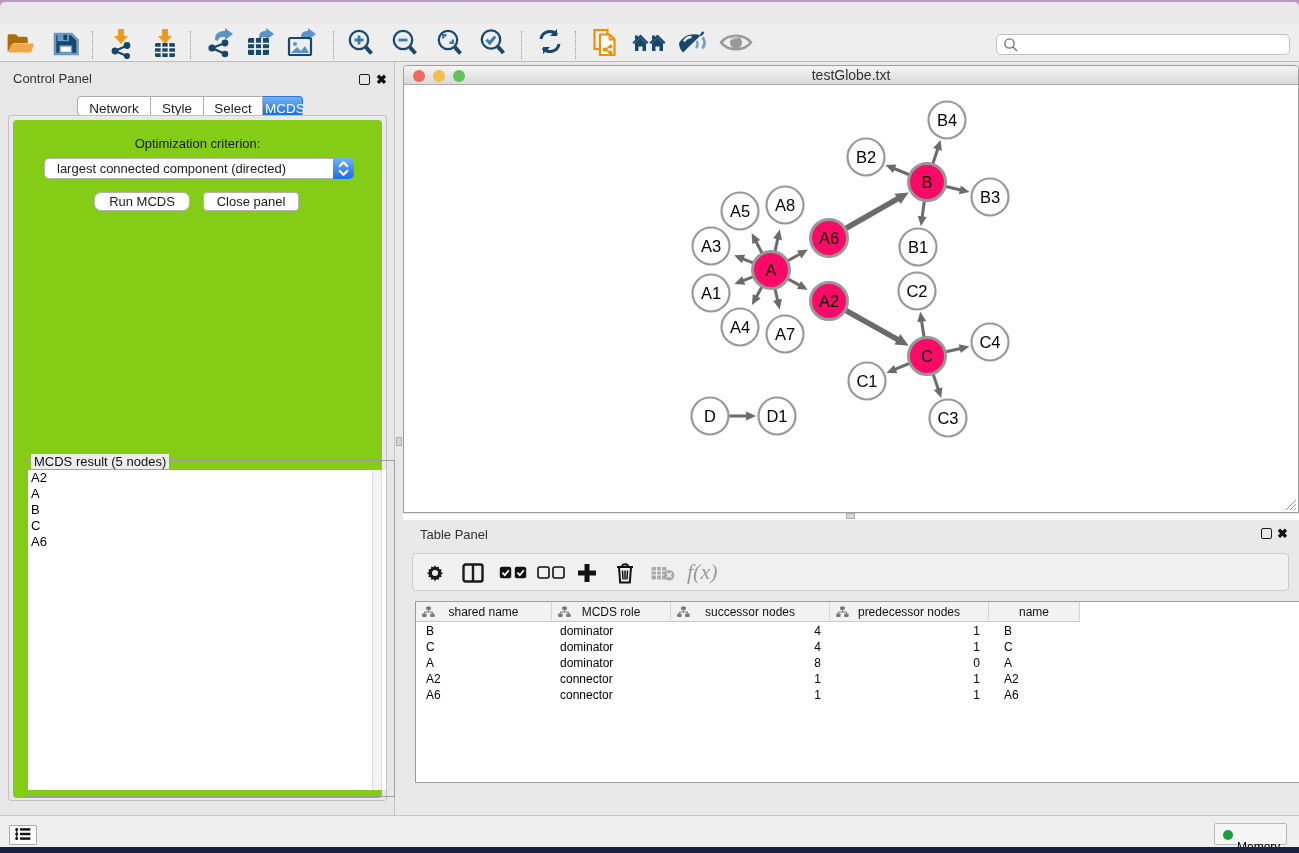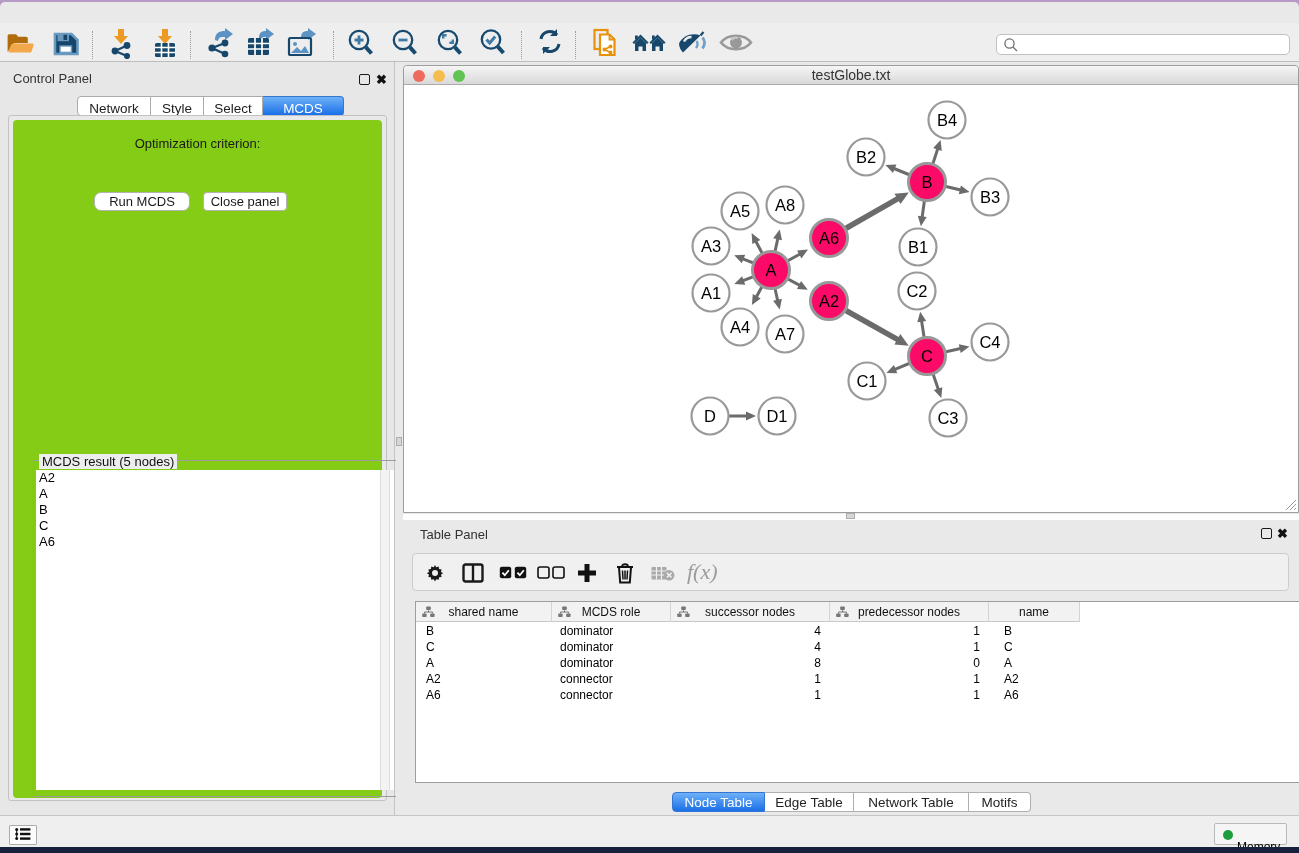--- a/index.html
+++ b/index.html
@@ -24,21 +24,21 @@
 .tab { height:20px; line-height:19.5px; font-size:13.5px; color:#222; background:#fff; border:1px solid #ababab; border-left:none; padding:2px; text-align:center; }
 .tab.first { border-left:1px solid #ababab; border-radius:4px 0 0 4px; }
 .tab.last { border-radius:0 4px 4px 0; }
 .tab.sel { background:linear-gradient(#6eb1f7,#1a6fe8); color:#fff; border-color:#3276d2; }
 #tabcontent { position:absolute; left:8px; top:53px; width:379px; height:686px; background:#e9e9e9; border:1px solid #c2c2c2; border-radius:3px; }
 #mcdsbox { position:absolute; left:4px; top:4px; width:369px; height:678px; background:#84cc16; border-radius:4px; }
 #optlabel { position:absolute; left:0; top:16px; width:100%; text-align:center; font-size:13px; color:#1a1a1a; }
 #combo { position:absolute; left:31px; top:38px; width:310px; height:21px; background:#fff; border:1px solid #b2b2b2; border-radius:5px; font-size:13px; color:#1a1a1a; line-height:19px; padding-left:12px; }
 #combobtn { position:absolute; right:-1px; top:-1px; width:21px; height:21px; background:linear-gradient(#6eb1f7,#1a6fe8); border-radius:0 5px 5px 0; }
 .btn { position:absolute; height:19px; background:#fff; border:1px solid #b2b2b2; border-radius:4px; font-size:13px; color:#1a1a1a; text-align:center; line-height:17px; }
-#fieldset { position:absolute; left:20px; top:334px; width:371px; height:344px; }
+#fieldset { position:absolute; left:12px; top:334px; width:371px; height:344px; }
 #fs-border { position:absolute; left:0px; top:6px; width:370px; height:337px; border:1px solid #9d9d9d; }
 #fs-title { position:absolute; left:6px; top:0px; background:#ededed; padding:0 3px; font-size:13px; color:#111; }
 #listbox { position:absolute; left:3px; top:16px; width:358px; height:320px; background:#fff; }
 #listscroll { position:absolute; right:4px; top:0px; width:10px; height:320px; background:#f3f3f3; border-left:1px solid #dcdcdc; border-right:1px solid #dcdcdc; }
 .listitem { font-size:13px; color:#000; padding-left:3px; height:16px; line-height:16px; }
 
 #desktop { position:absolute; left:396px; top:60px; width:903px; height:753px; background:#e9e9e9; }
 #netwin { position:absolute; left:403px; top:63px; width:896px; height:448px; background:#fff; border:1px solid #9d9d9d; border-radius:4px 4px 0 0; }
 #nettitle { position:absolute; left:0; top:0; width:100%; height:19px; background:linear-gradient(#f5f5f5,#d9d9d9); border-bottom:1px solid #ababab; border-radius:4px 4px 0 0; }
 #nettitletext { position:absolute; top:1px; width:100%; text-align:center; font-size:14px; color:#333; }
@@ -197,27 +197,32 @@
     </div>
   </div>
   <div id="cpanel">
     <div class="paneltitle" style="position:absolute; left:13px; top:9px;">Control Panel</div>
     <div class="winbtn-f" style="left:359px; top:12px;"></div>
     <div class="winbtn-x" style="left:376px; top:10px;">✖</div>
     <div id="tabs">
       <div class="tab first" style="width:74px;">Network</div>
         <div class="tab" style="width:53px;">Style</div>
         <div class="tab" style="width:59px;">Select</div>
-        <div class="tab sel last" style="width:81px;">MCDS</div>
+        <div class="tab sel last" style="width:40px;">MCDS</div>
     </div>
     <div id="tabcontent">
       <div id="mcdsbox">
         <div id="optlabel">Optimization criterion:</div>
+        <div id="combo">largest connected component (directed)
+          <div id="combobtn"><svg width="21" height="21" viewBox="0 0 21 21">
+                <path d="M6.8 8 L10.5 4.3 L14.2 8 M6.8 13 L10.5 16.7 L14.2 13" fill="none" stroke="#fff" stroke-width="2.3" stroke-linecap="round" stroke-linejoin="round"></path>
+              </svg></div>
+        </div>
         <div class="btn" style="left:81px; top:72px; width:96px;border-radius:7px;">Run MCDS</div>
-        <div class="btn" style="left:190px; top:72px; width:84px;">Close panel</div>
+        <div class="btn" style="left:190px; top:72px; width:96px;">Close panel</div>
         <div id="fieldset">
           <div id="fs-border"></div>
           <div id="fs-title">MCDS result (5 nodes)</div>
           <div id="listbox">
             <div class="listitem">A2</div>
             <div class="listitem">A</div>
             <div class="listitem">B</div>
             <div class="listitem">C</div>
             <div class="listitem">A6</div>
             <div id="listscroll"></div>
@@ -436,26 +441,20 @@
         <div class="td" style="left:255px;top:48px;width:150px;text-align:right;">1</div>
         <div class="td" style="left:414px;top:48px;width:150px;text-align:right;">1</div>
         <div class="td" style="left:588px;top:48px;">A2</div>
         <div class="td" style="left:10px;top:64px;">A6</div>
         <div class="td" style="left:144px;top:64px;">connector</div>
         <div class="td" style="left:255px;top:64px;width:150px;text-align:right;">1</div>
         <div class="td" style="left:414px;top:64px;width:150px;text-align:right;">1</div>
         <div class="td" style="left:588px;top:64px;">A6</div>
       </div>
     </div>
-    <div id="bottomtabs">
-      <div class="btab sel first" style="width:93px;">Node Table</div>
-        <div class="btab" style="width:89px;">Edge Table</div>
-        <div class="btab" style="width:115px;">Network Table</div>
-        <div class="btab last" style="width:62px;">Motifs</div>
-    </div>
   </div>
   <div id="statusbar">
     <div id="listbtn">
       <svg style="position:absolute;left:5px;top:1px;" width="16" height="14" viewBox="0 0 16 14">
         <path d="M1.7 2 v10" stroke="#111" stroke-width="1"></path>
         <g fill="#111">
             <circle cx="1.7" cy="2.4" r="1.5"></circle>
             <circle cx="1.7" cy="7" r="1.5"></circle>
             <circle cx="1.7" cy="11.6" r="1.5"></circle>
         <rect x="5" y="1.2" width="10.4" height="2.4"></rect>

